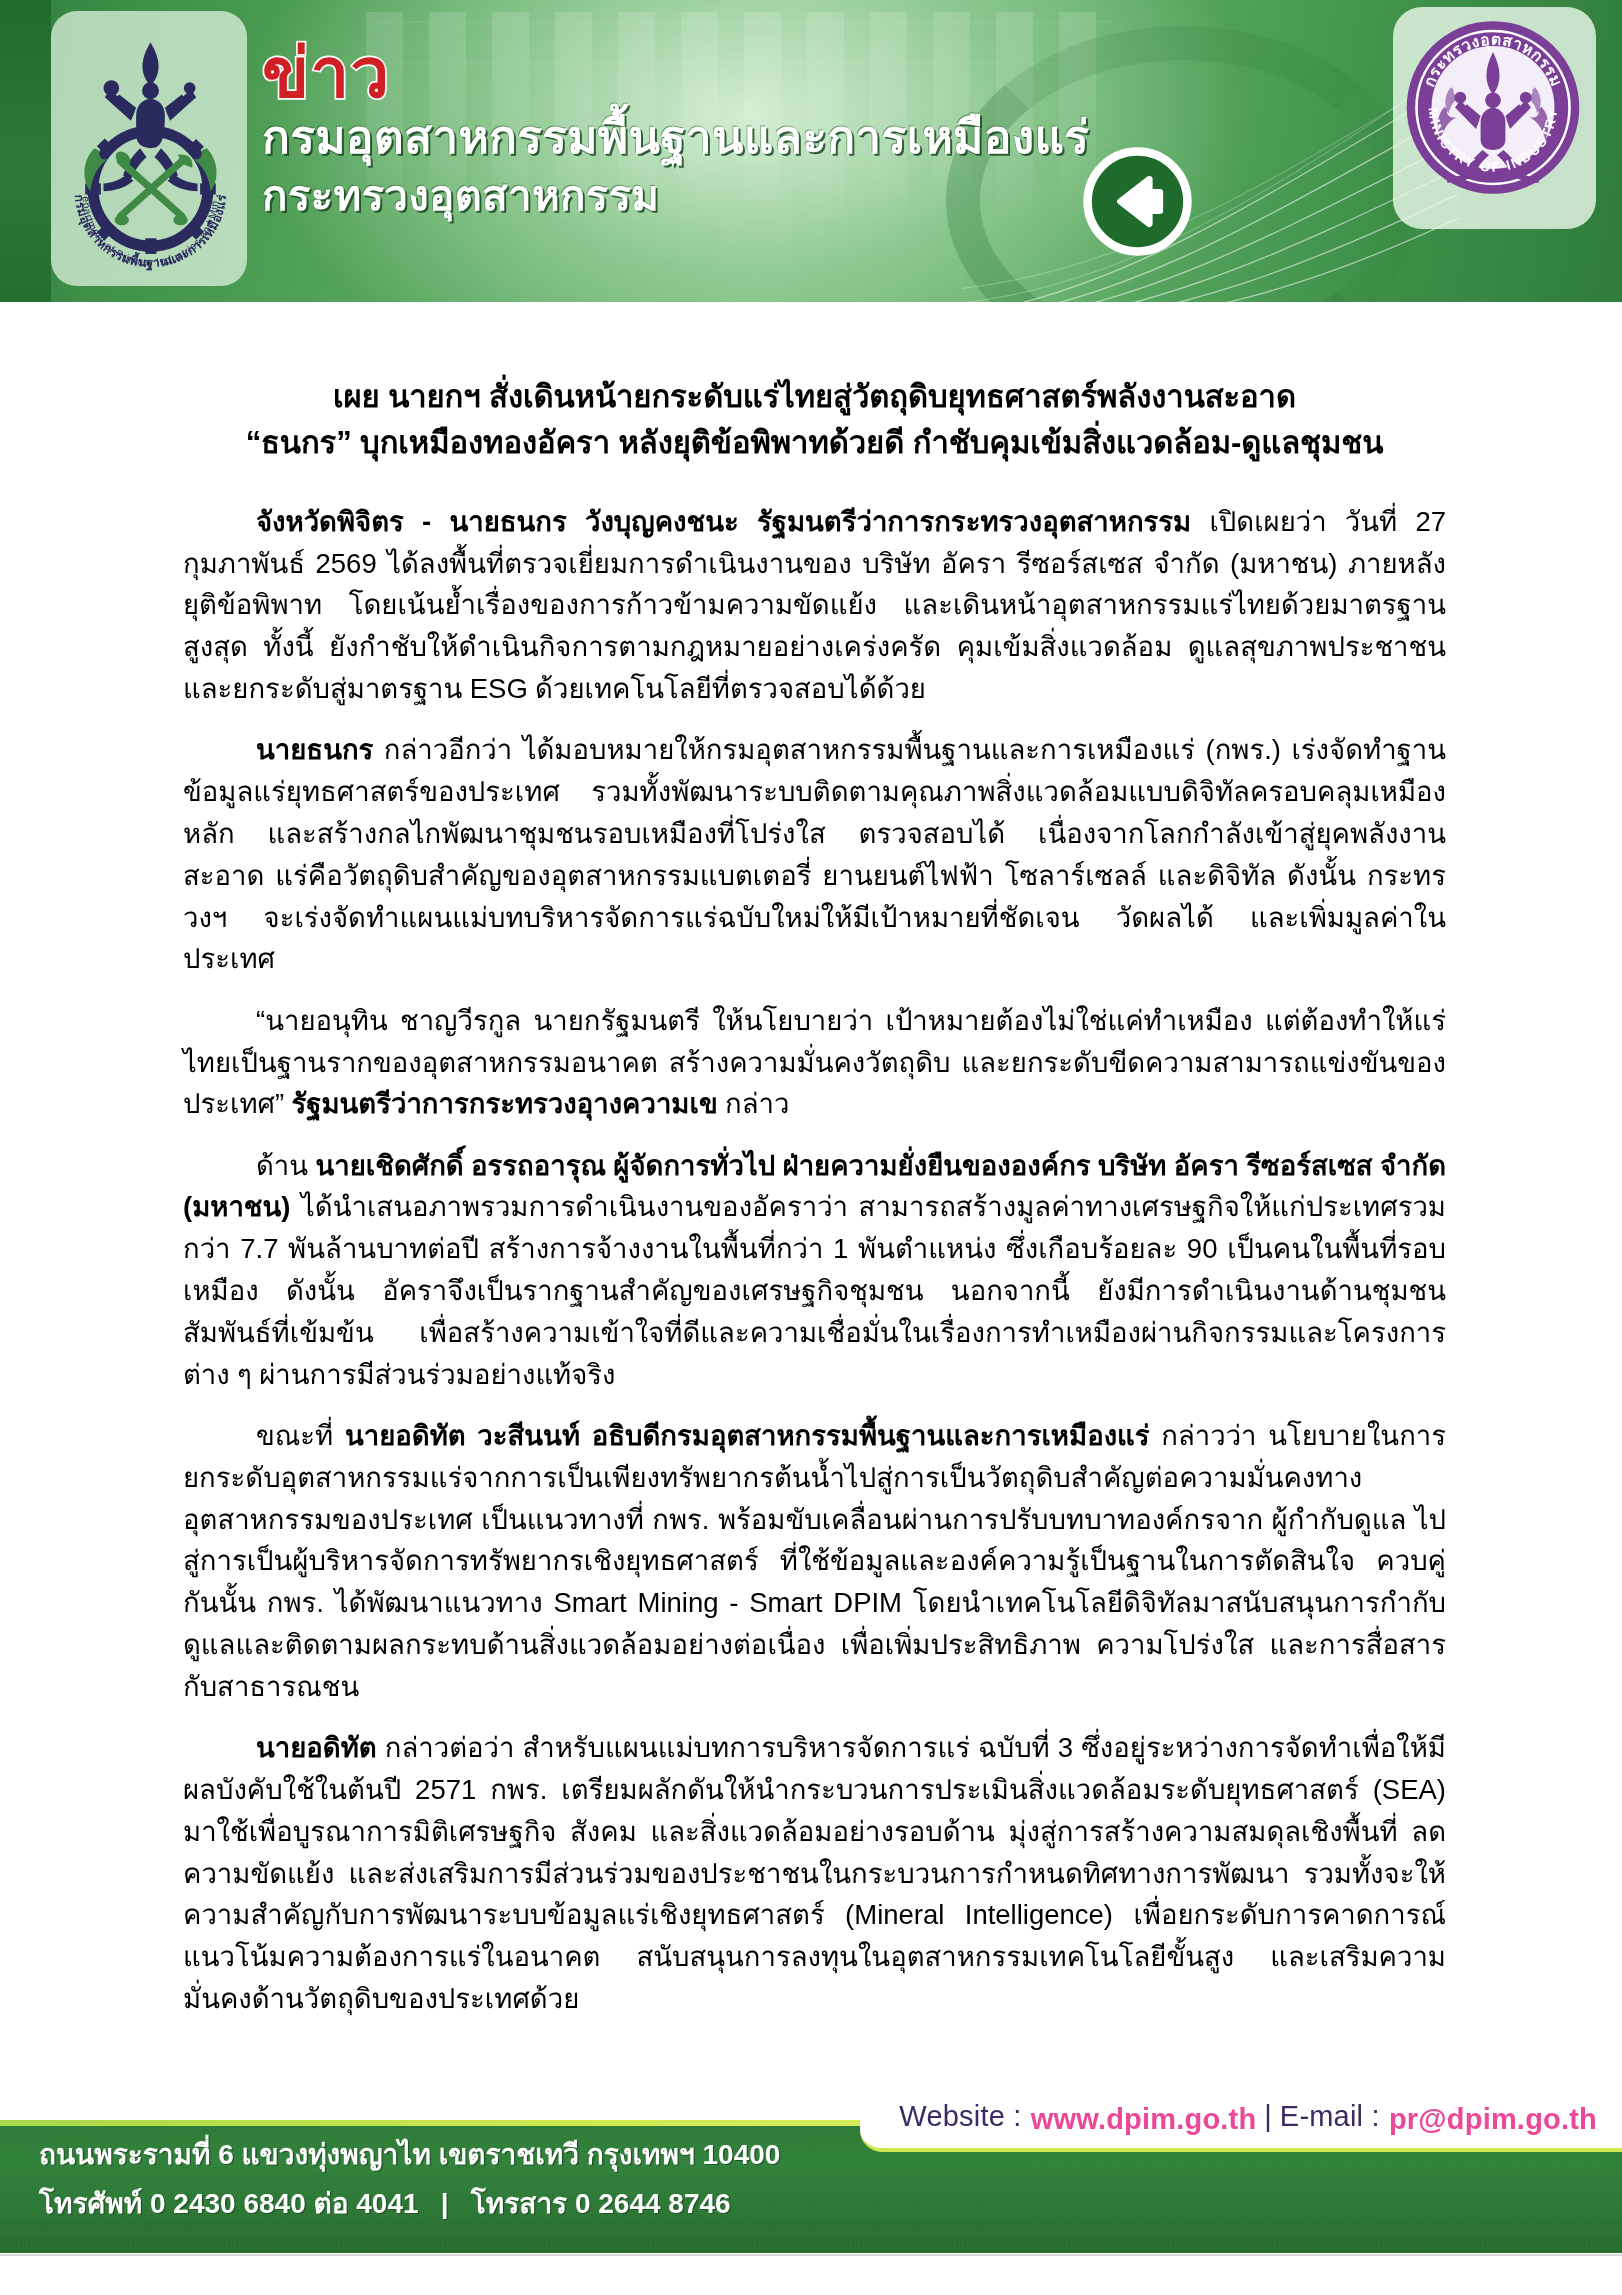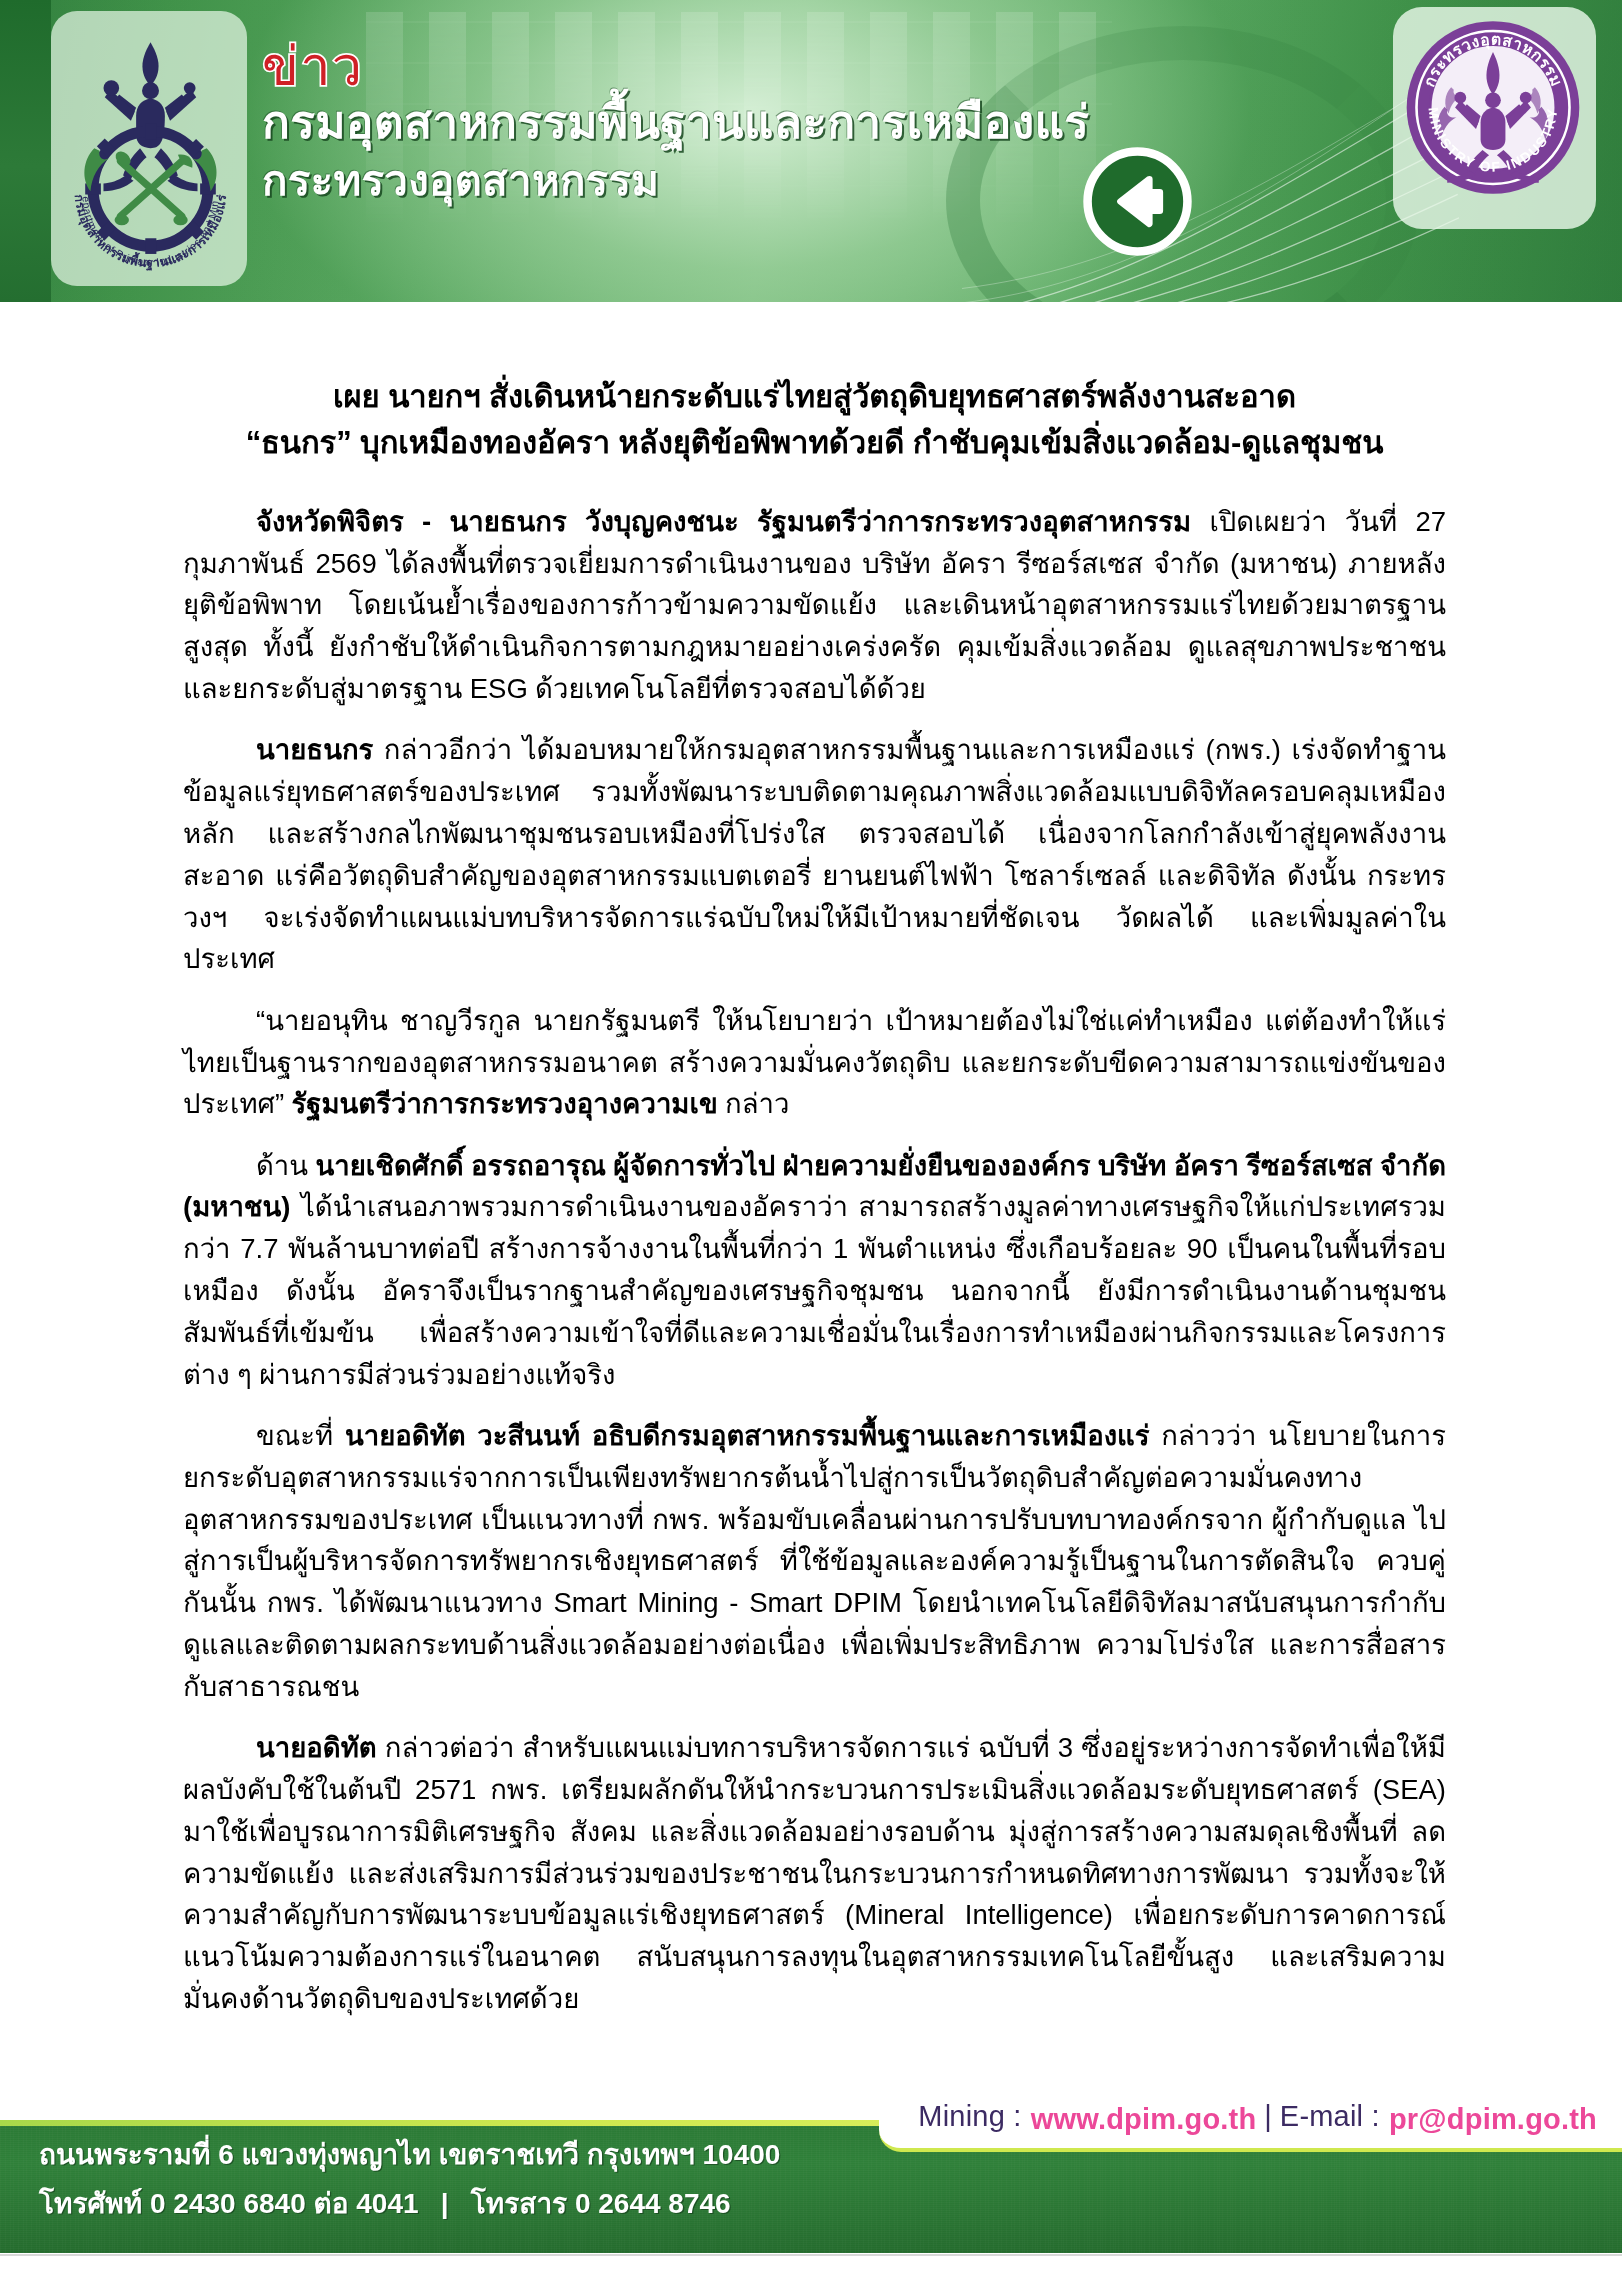--- a/index.html
+++ b/index.html
@@ -75,22 +75,22 @@
 
   .dpim-emblem { position: absolute; left: 63px; top: 19.6px; width: 175px; height: 255px; }
   .moi-emblem  { position: absolute; right: 41px; top: 14.4px; width: 178px; height: 187px; }
 
   .header-text-block {
     position: absolute;
     left: 262px; top: 39px;
     width: 838px;
   }
   .kh-news {
-    font-size: 54px;
-    font-weight: normal;
+    font-size: 69px;
+    font-weight: bold;
     color: #cf2026;
     letter-spacing: 1.3px;
     line-height: 1.0;
     -webkit-text-stroke: 3.3px #ffffff;
     paint-order: stroke fill;
     margin: 0 0 3.9px 0;
   }
   .kh-dept {
     font-size: 46px;
     font-weight: bold;
@@ -403,21 +403,21 @@
       <span class="b">นายอดิทัต</span><span> กล่าวต่อว่า สำหรับแผนแม่บทการบริหารจัดการแร่ ฉบับที่ 3 ซึ่งอยู่ระหว่างการจัดทำเพื่อให้มีผลบังคับใช้ในต้นปี 2571 กพร. เตรียมผลักดันให้นำกระบวนการประเมินสิ่งแวดล้อมระดับยุทธศาสตร์ (SEA) มาใช้เพื่อบูรณาการมิติเศรษฐกิจ สังคม และสิ่งแวดล้อมอย่างรอบด้าน มุ่งสู่การสร้างความสมดุลเชิงพื้นที่ ลดความขัดแย้ง และส่งเสริมการมีส่วนร่วมของประชาชนในกระบวนการกำหนดทิศทางการพัฒนา รวมทั้งจะให้ความสำคัญกับการพัฒนาระบบข้อมูลแร่เชิงยุทธศาสตร์ (Mineral Intelligence) เพื่อยกระดับการคาดการณ์แนวโน้มความต้องการแร่ในอนาคต สนับสนุนการลงทุนในอุตสาหกรรมเทคโนโลยีขั้นสูง และเสริมความมั่นคงด้านวัตถุดิบของประเทศด้วย</span>
     </p>
 
   </div>
 </div>
 
 <div class="footer-band">
   <div class="footer-noise"></div>
 
   <div class="contact-pill">
-    <span class="ct">Mining :</span>
+    <span class="ct">Website :</span>
     <span class="ct ct-strong" style="padding-left:9.2px">www.dpim.go.th</span>
     <span class="ct ct-sep">|</span>
     <span class="ct">E-mail :</span>
     <span class="ct ct-strong" style="padding-left:9.2px">pr@dpim.go.th</span>
   </div>
 
   <div class="footer-addr">ถนนพระรามที่ 6 แขวงทุ่งพญาไท เขตราชเทวี กรุงเทพฯ 10400</div>
 
   <div class="footer-tel">
     <span>โทรศัพท์ 0 2430 6840 ต่อ 4041</span>

